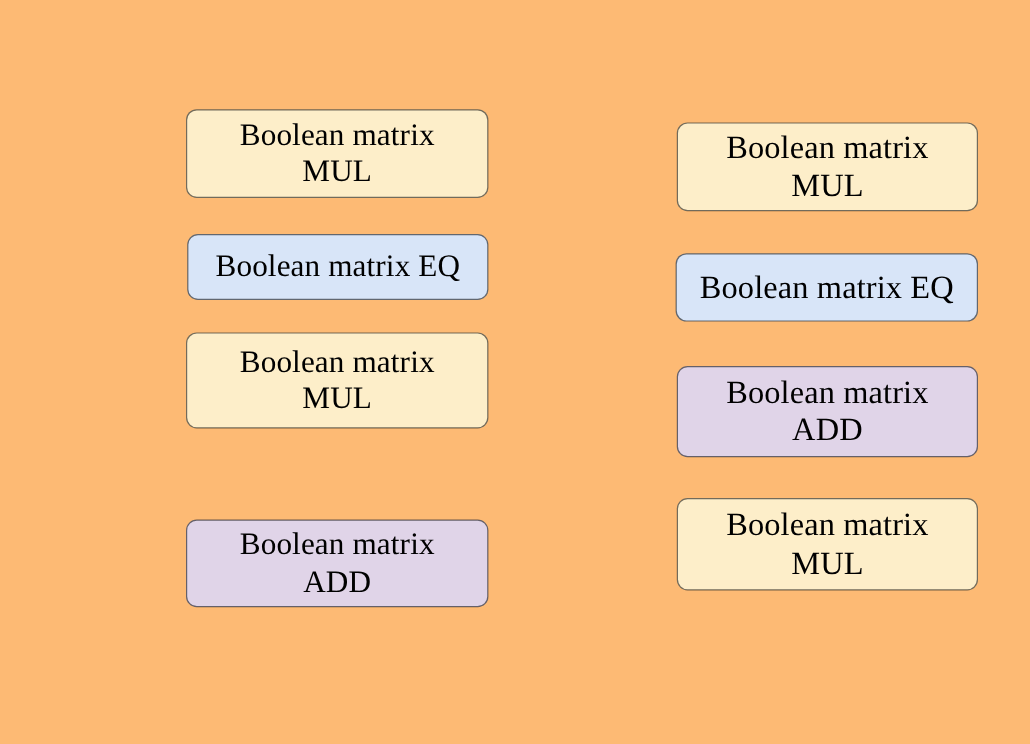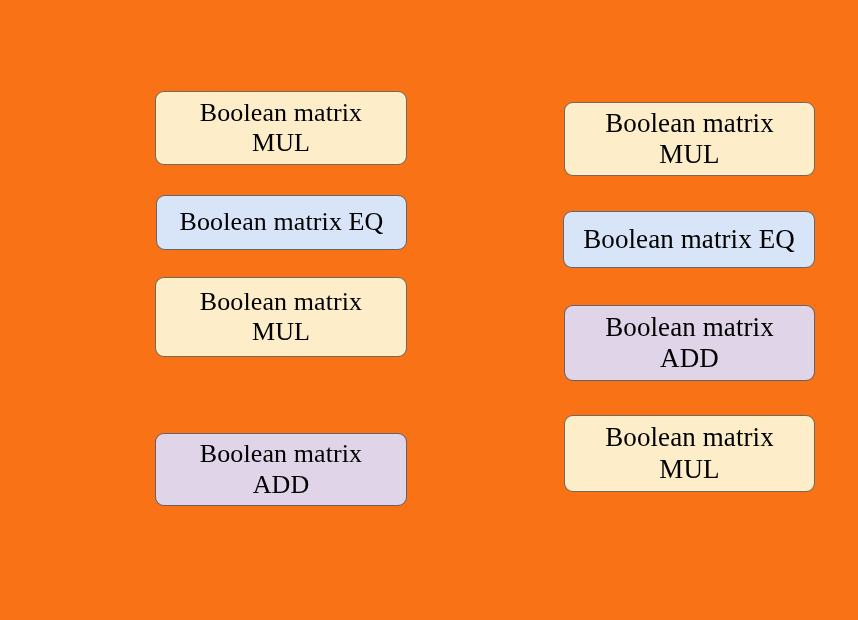--- a/index.html
+++ b/index.html
@@ -36,21 +36,21 @@
   .node.fill-lavender { background: #e0d4e8; }
 
   .node .label {
     display: block;
     width: 100%;
   }
 </style>
 </head>
 <body>
 
-<div id="canvas" style="width: 858px; height: 620px; background: #f97316;">
+<div id="canvas" style="width: 858px; height: 620px; background: #fdba74;">
     <div style="position: absolute; left: 0px; top: 0px; width: 100%; height: 100%;">
       <div class="node fill-cream" style="left: 155px; top: 91px; width: 252px; height: 74px; font-size: 26px;"><span class="label">Boolean matrix
 MUL</span></div>
       <div class="node fill-blue" style="left: 156px; top: 195px; width: 251px; height: 55px; font-size: 26px;"><span class="label">Boolean matrix EQ</span></div>
       <div class="node fill-cream" style="left: 155px; top: 277px; width: 252px; height: 80px; font-size: 26px;"><span class="label">Boolean matrix
 MUL</span></div>
       <div class="node fill-lavender" style="left: 155px; top: 433px; width: 252px; height: 73px; font-size: 26px;"><span class="label">Boolean matrix
 ADD</span></div>
     </div>
     <div style="position: absolute; left: 0px; top: 0px; width: 100%; height: 100%;">

